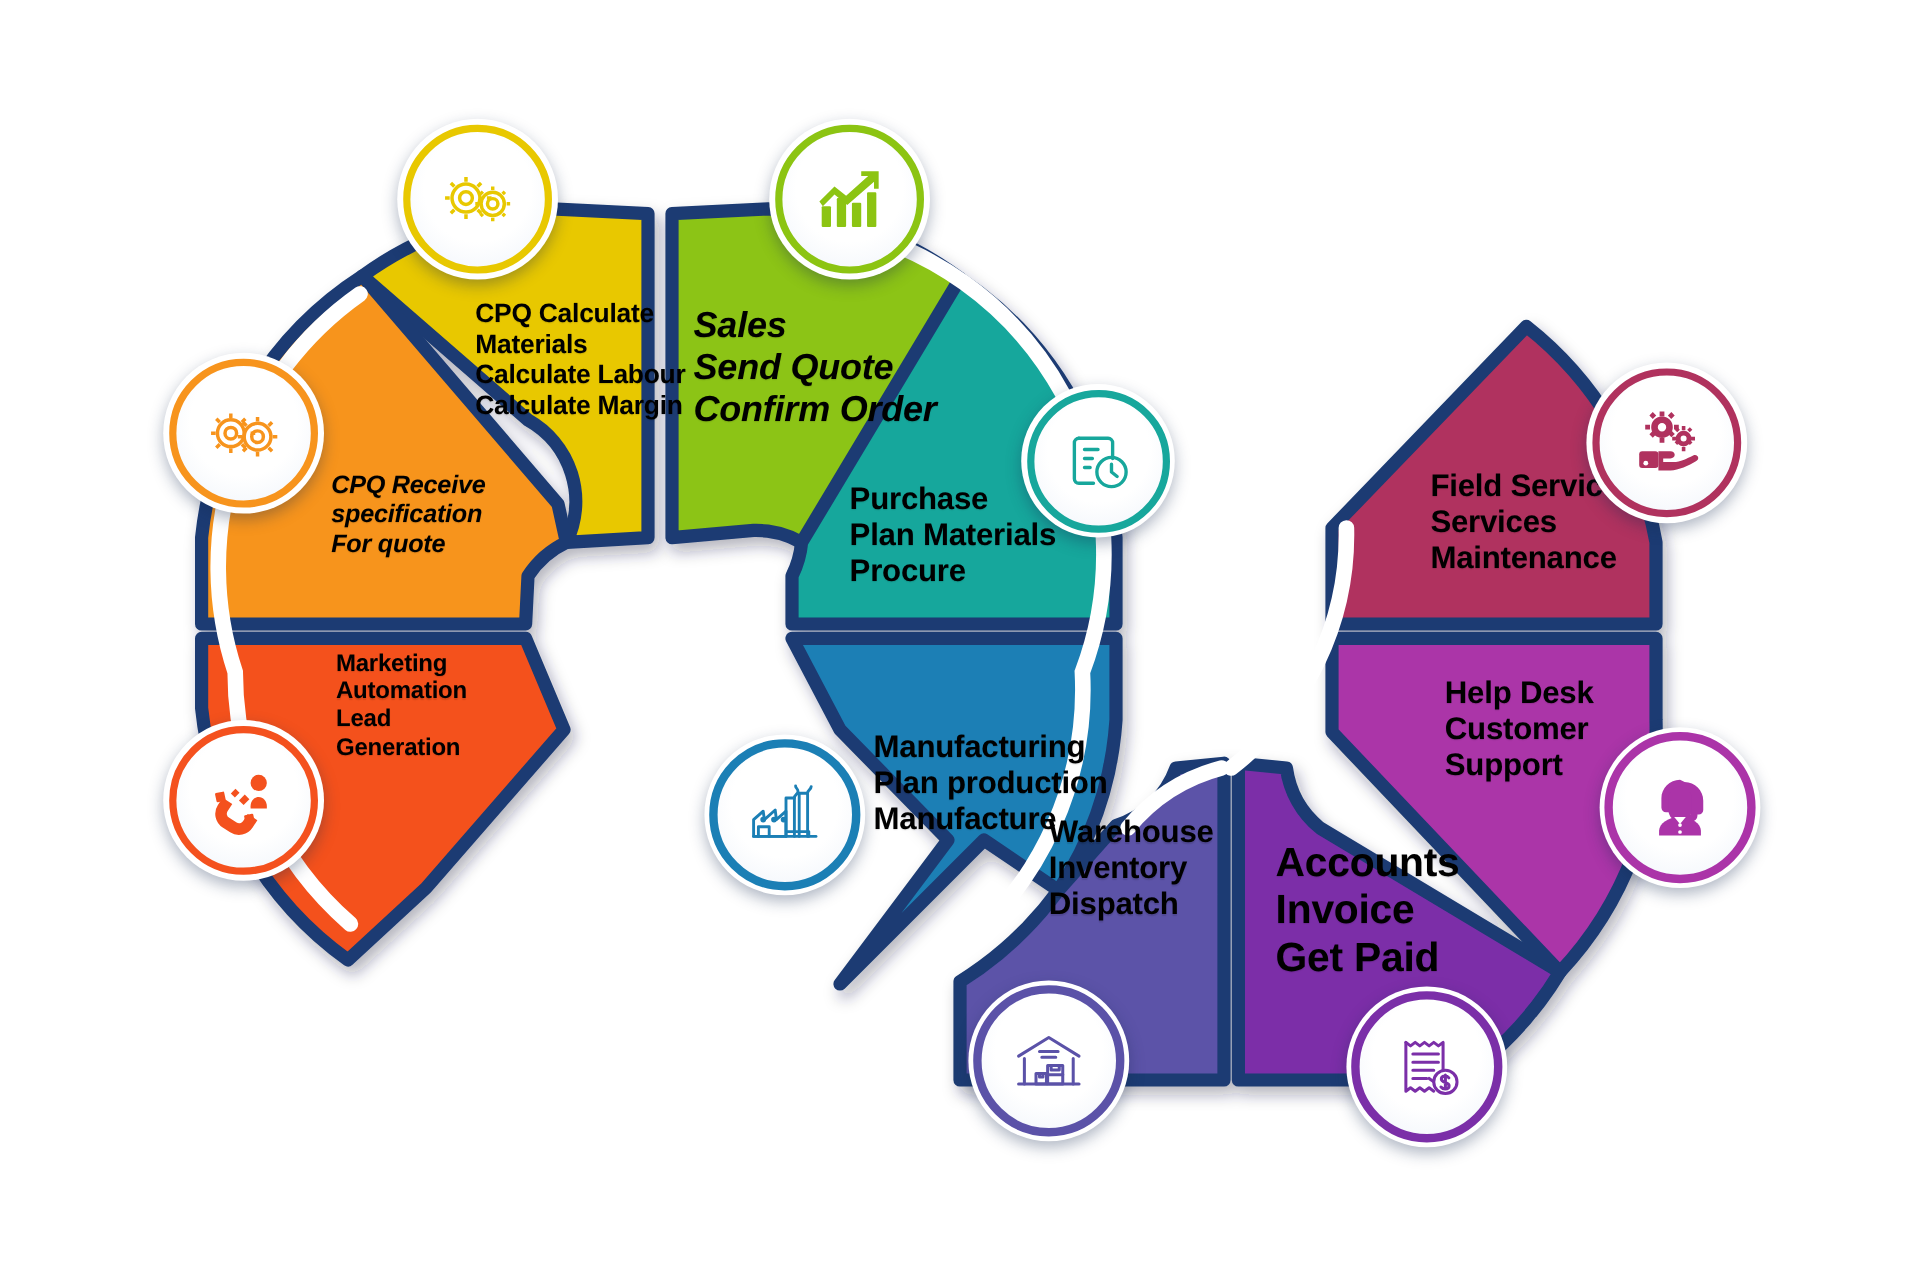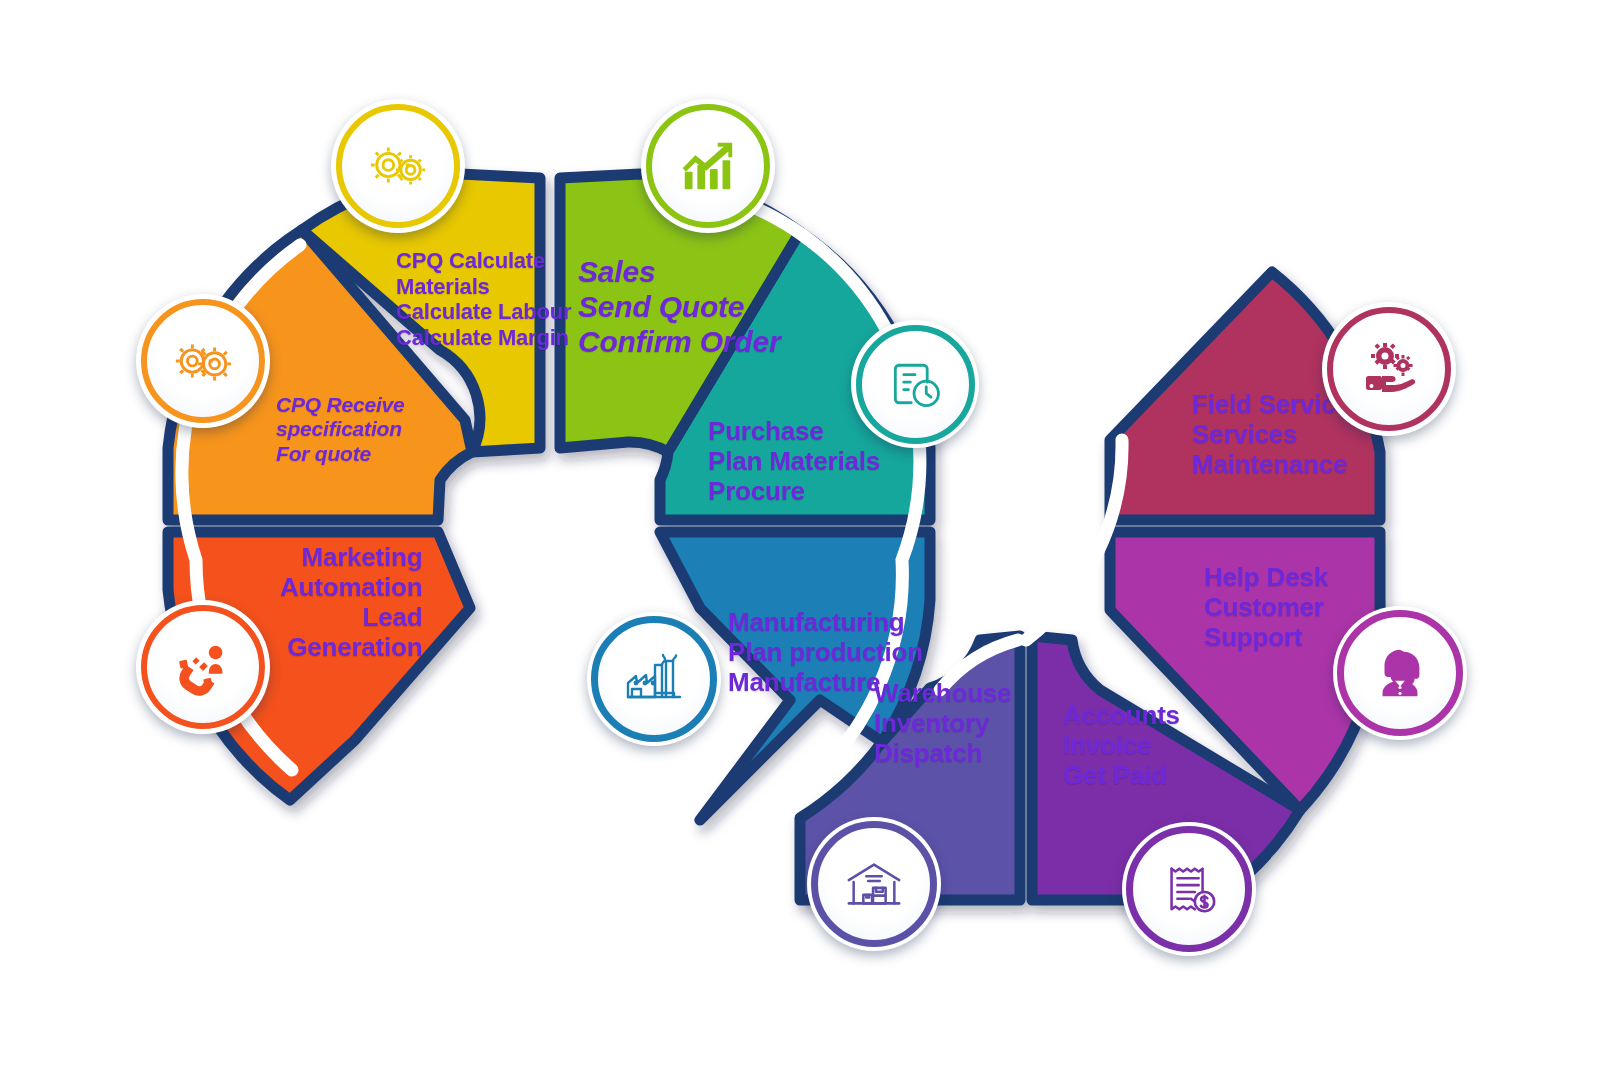--- a/index.html
+++ b/index.html
@@ -7,21 +7,21 @@
     width:1600px;height:1067px;
     background:#ffffff;
     font-family:"Liberation Sans", sans-serif;
     overflow:hidden;
   }
   #stage{position:relative;width:1600px;height:1067px;}
   svg.diagram{position:absolute;left:0;top:0;width:1600px;height:1067px;}
 
   .seg-label{
     position:absolute;
-    color:#6d28d9;
+    color:#000000;
     font-weight:bold;
     font-family:"Liberation Sans", sans-serif;
     line-height:1.16;
     letter-spacing:-0.2px;
     white-space:pre-line;
     text-shadow:0 1px 1px rgba(0,0,0,.13);
     pointer-events:none;
   }
   .badge{
     position:absolute;
@@ -147,38 +147,38 @@
     <path d="M 1018 640 A 150 150 0 0 0 940 690" fill="none" stroke="#ffffff" stroke-width="13" stroke-linecap="round"></path>
   </svg>
 
   <div class="seg-label" style="left:396px;top:248px;font-size:22px;">CPQ Calculate
 Materials
 Calculate Labour
 Calculate Margin</div>
   <div class="seg-label" style="left:276px;top:393px;font-size:21px;font-style:italic;">CPQ Receive
 specification
 For quote</div>
-  <div class="seg-label" style="left:280px;top:542px;font-size:26px;text-align:right;">Marketing
+  <div class="seg-label" style="left:280px;top:542px;font-size:20px;">Marketing
 Automation
 Lead
 Generation</div>
 
   <div class="seg-label" style="left:578px;top:255px;font-size:30px;font-style:italic;">Sales
 Send Quote
 Confirm Order</div>
-  <div class="seg-label" style="left:708px;top:416px;font-size:26px;">Purchase
+  <div class="seg-label" style="left:708px;top:400px;font-size:26px;">Purchase
 Plan Materials
 Procure</div>
   <div class="seg-label" style="left:728px;top:563px;font-size:26px;margin-top:44px;">Manufacturing
 Plan production
 Manufacture</div>
   <div class="seg-label" style="left:874px;top:678px;font-size:26px;">Warehouse
 Inventory
 Dispatch</div>
-  <div class="seg-label" style="left:1063px;top:700px;font-size:26px;">Accounts
+  <div class="seg-label" style="left:1063px;top:700px;font-size:34px;">Accounts
 Invoice
 Get Paid</div>
   <div class="seg-label" style="left:1204px;top:562px;font-size:26px;">Help Desk
 Customer
 Support</div>
   <div class="seg-label" style="left:1192px;top:389px;font-size:26px;">Field Service
 Services
 Maintenance</div>
 
   <div class="badge" style="left:331px;top:99px;width:134px;height:134px;">

